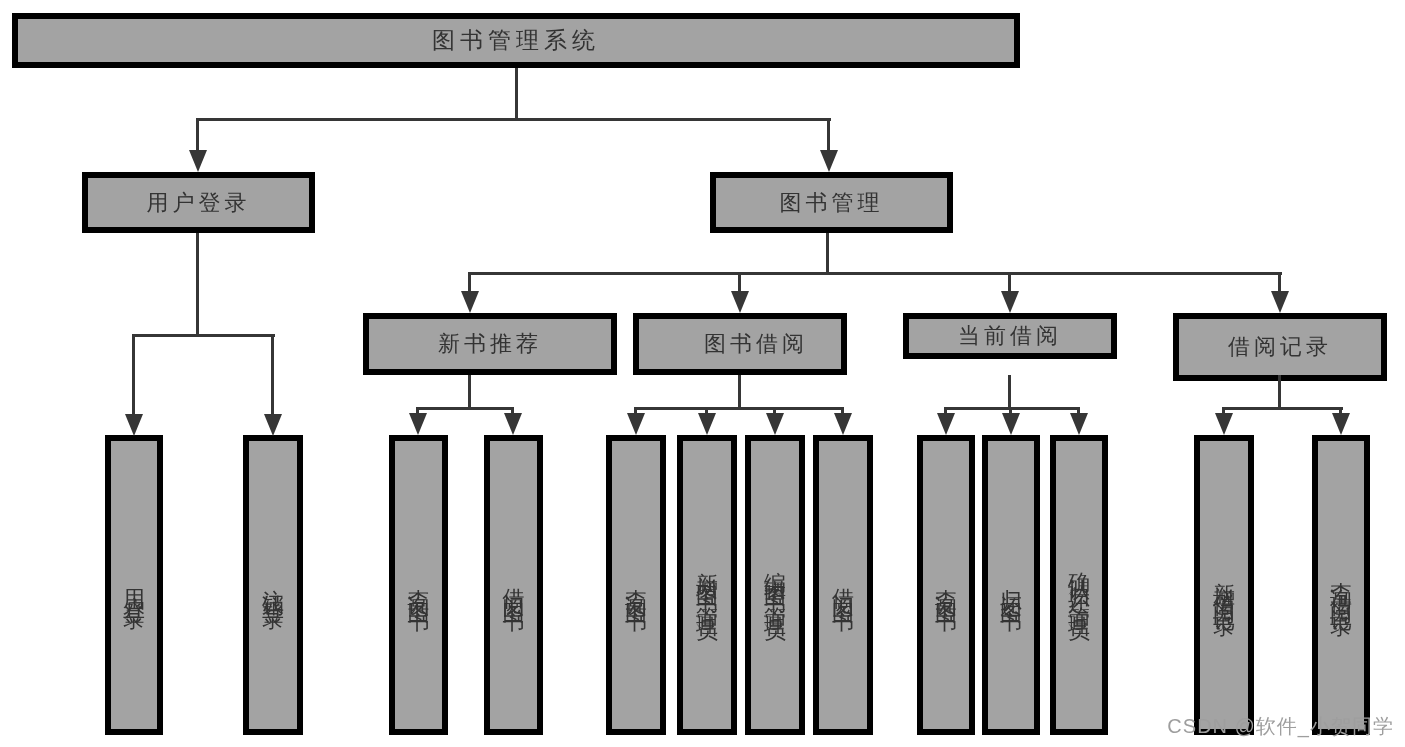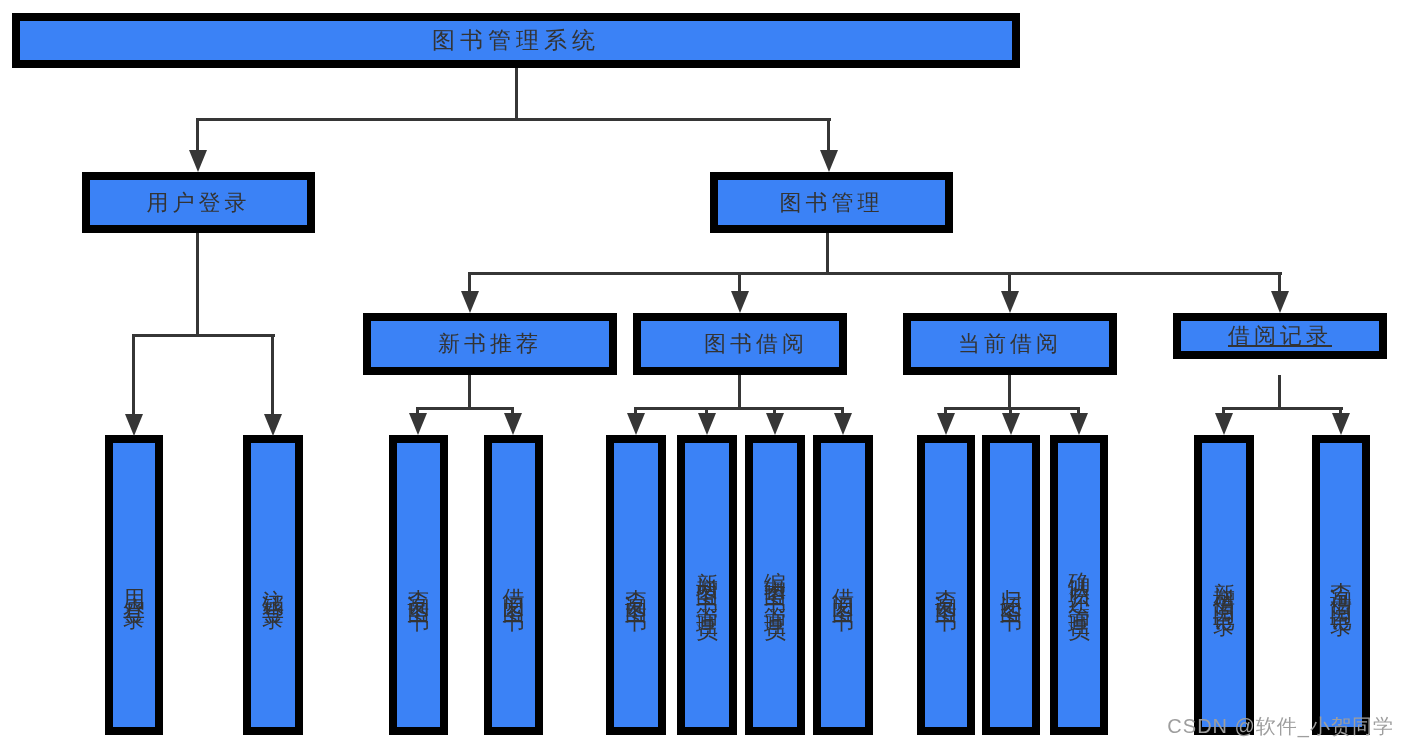--- a/index.html
+++ b/index.html
@@ -1,22 +1,22 @@
 <!DOCTYPE html>
 <html><head>
 <meta charset="utf-8">
 <style>
   html,body{margin:0;padding:0;background:#ffffff;}
   .canvas{
     position:relative;width:1405px;height:747px;background:#ffffff;overflow:hidden;
     font-family:"Liberation Sans","DejaVu Sans",sans-serif;color:#333;
   }
   .box{
-    position:absolute;box-sizing:border-box;background:#3b82f6;
-    border:8px solid #000000;display:flex;align-items:center;justify-content:center;
+    position:absolute;box-sizing:border-box;background:#a3a3a3;
+    border:6px solid #000000;display:flex;align-items:center;justify-content:center;
     text-align:left;color:#333;
   }
   .hbox{font-size:22px;letter-spacing:4px;white-space:nowrap;}
   .rootbox{font-size:23px;letter-spacing:5px;}
   .vbox{
     writing-mode:vertical-rl;text-orientation:mixed;
     font-size:22px;letter-spacing:7px;line-height:1.1;
   }
   .vline{position:absolute;width:3px;background:#363636;}
   .hline{position:absolute;height:3px;background:#363636;}
@@ -38,23 +38,23 @@
   <div class="box hbox rootbox" style="left:12px;top:13px;width:1008px;height:55px;">图书管理系统</div>
 
   <div class="box hbox" style="left:82px;top:172px;width:233px;height:61px;">用户登录</div>
 
   <div class="box hbox" style="left:710px;top:172px;width:243px;height:61px;">图书管理</div>
 
   <div class="box hbox" style="left:363px;top:313px;width:254px;height:62px;">新书推荐</div>
 
   <div class="box hbox" style="left:633px;top:313px;width:214px;height:62px;padding-left:32px;">图书借阅</div>
 
-  <div class="box hbox" style="left:903px;top:313px;width:214px;height:62px;">当前借阅</div>
+  <div class="box hbox" style="left:903px;top:313px;width:214px;height:46px;">当前借阅</div>
 
-  <div class="box hbox" style="left:1173px;top:313px;width:214px;height:46px;text-decoration:underline;">借阅记录</div>
+  <div class="box hbox" style="left:1173px;top:313px;width:214px;height:68px;">借阅记录</div>
 
   <div class="box vbox" style="left:105px;top:435px;width:58px;height:300px;">用户登录</div>
 
   <div class="box vbox" style="left:243px;top:435px;width:60px;height:300px;">注销登录</div>
 
   <div class="box vbox" style="left:389px;top:435px;width:59px;height:300px;">查询图书</div>
 
   <div class="box vbox" style="left:484px;top:435px;width:59px;height:300px;">借阅图书</div>
 
   <div class="box vbox" style="left:606px;top:435px;width:60px;height:300px;">查询图书</div>

